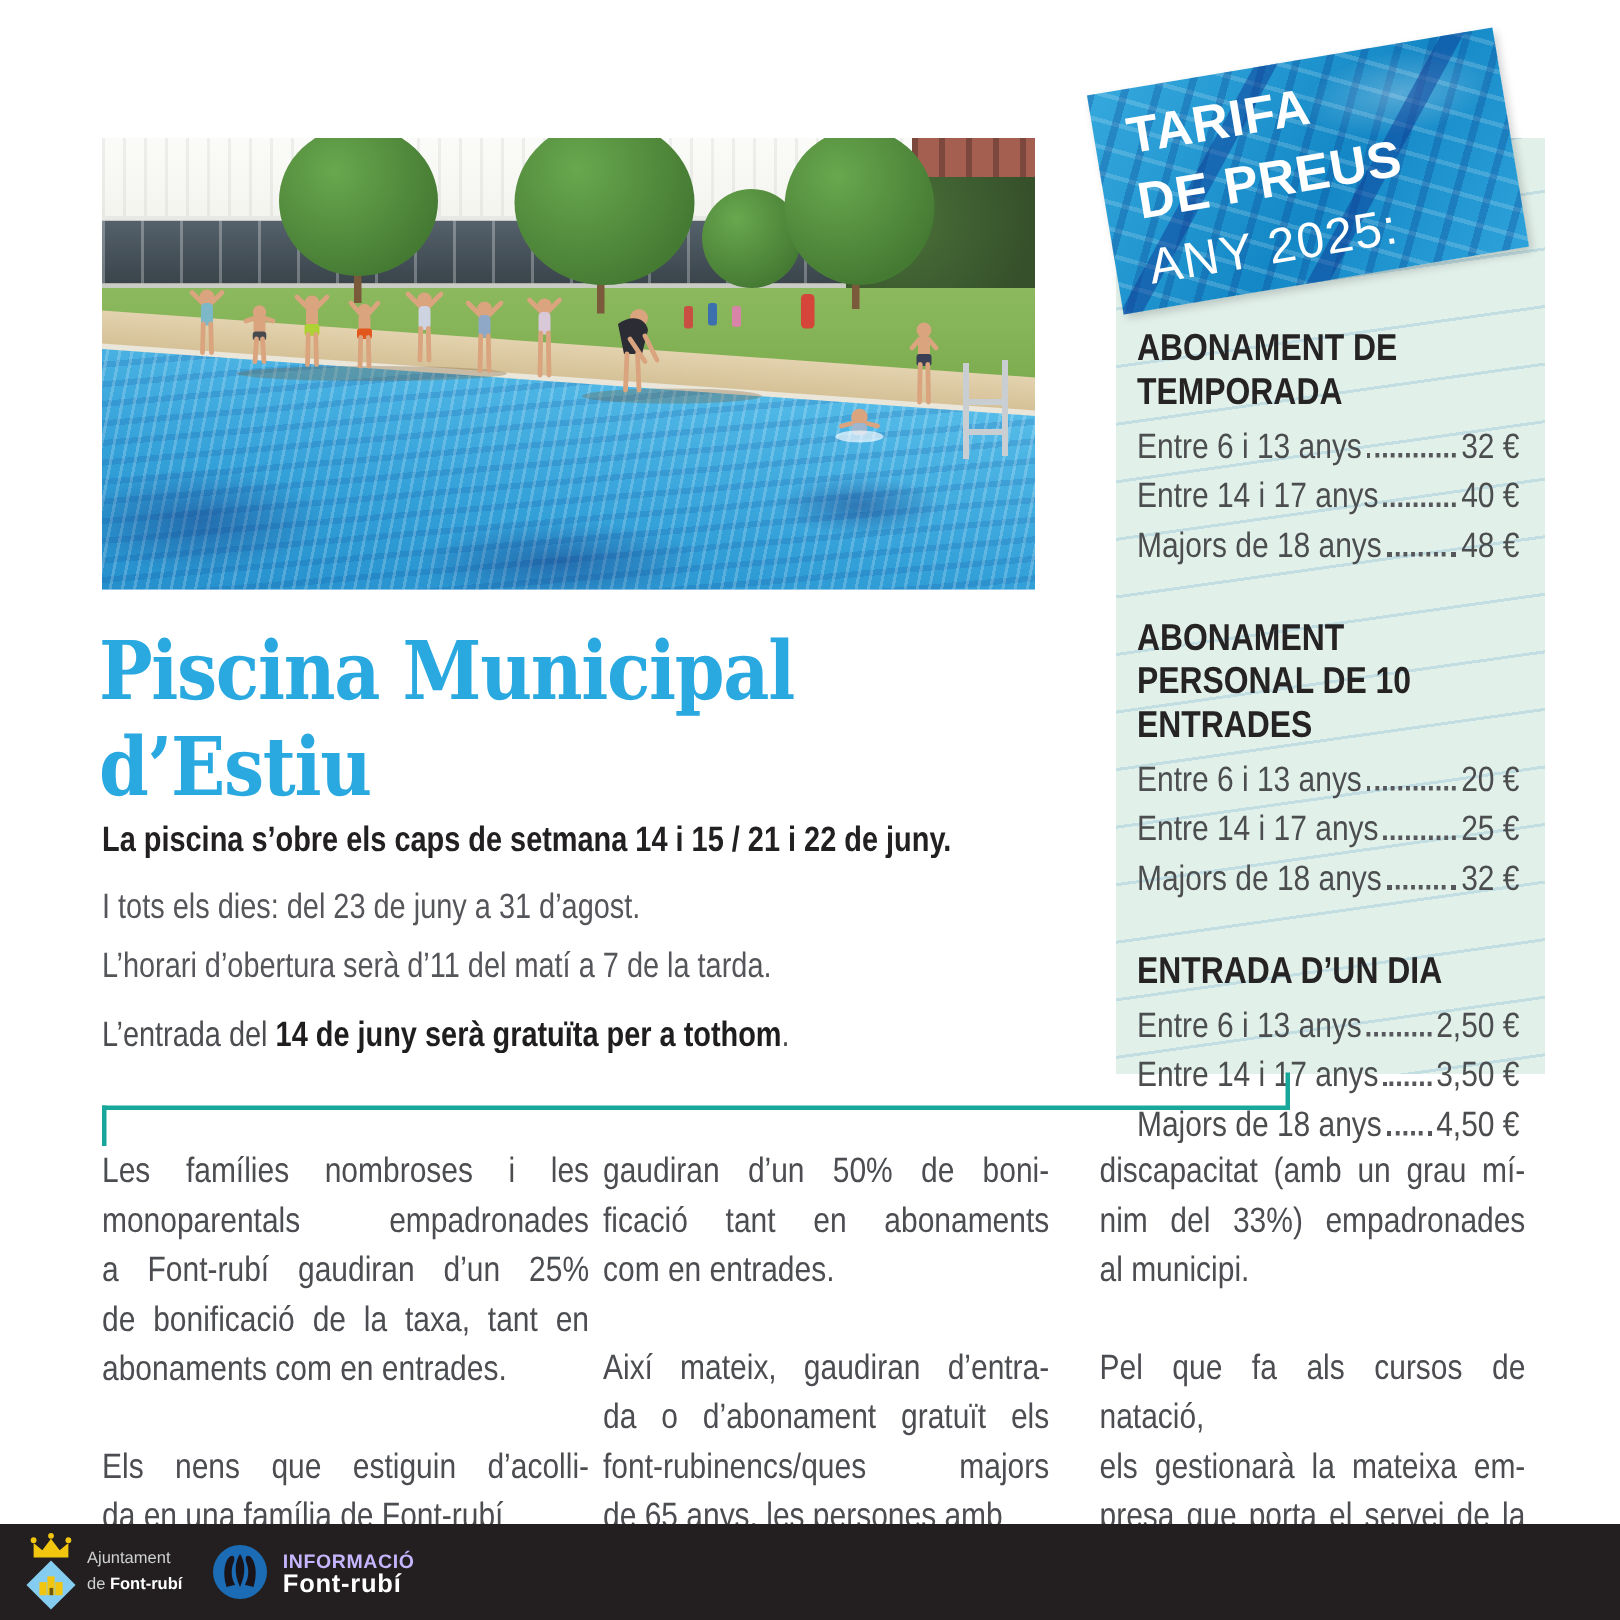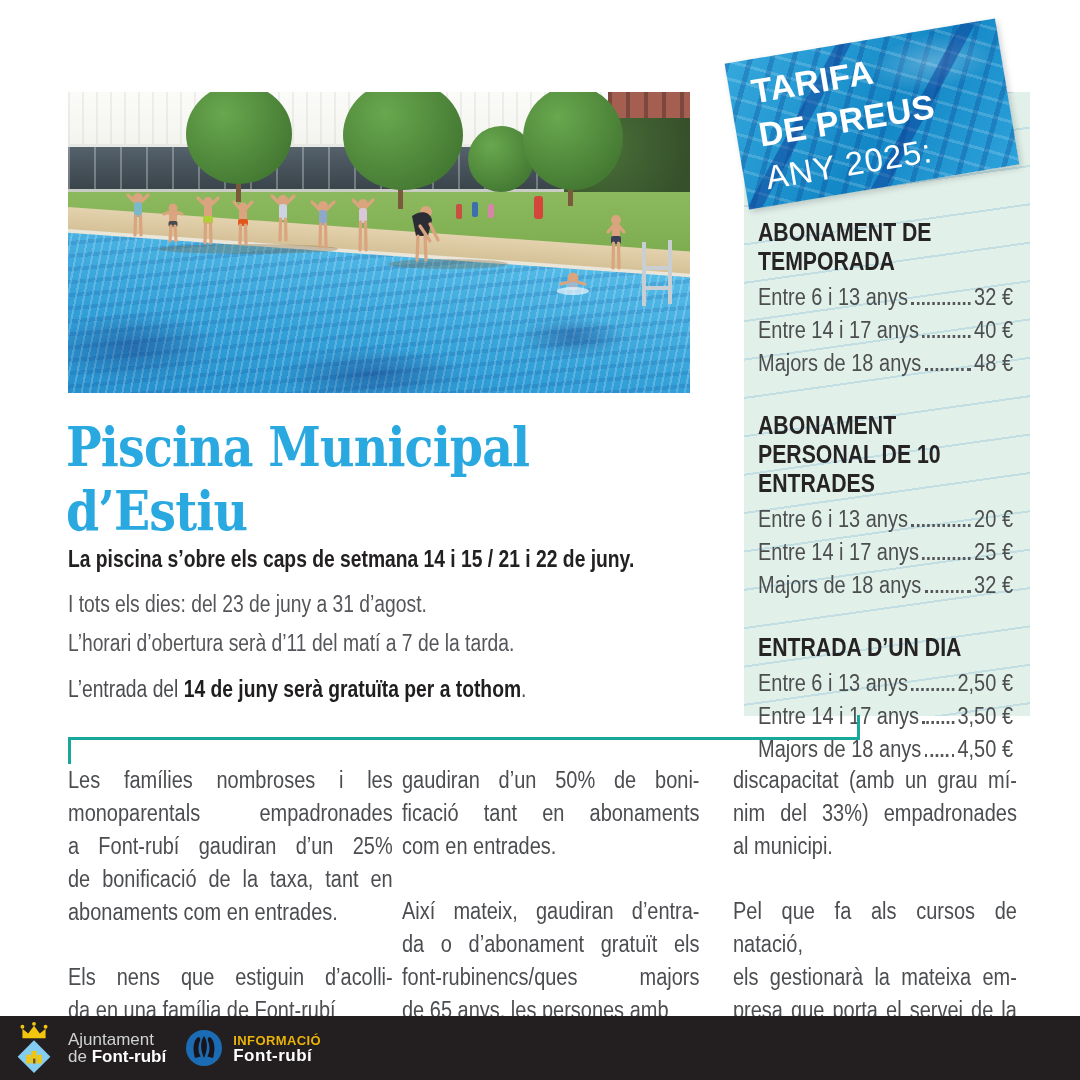--- a/index.html
+++ b/index.html
@@ -90,25 +90,25 @@
   .col{position:absolute;top:764px;font-size:23.5px;line-height:33px;color:#4b4d50;
     transform:scaleX(.85);transform-origin:0 0;}
   .col .jl{text-align:justify;text-align-last:justify;}
   .col .last{text-align-last:left;}
   .col .p2{margin-top:32px;}
 
   
   .footer{left:0;top:1016px;width:1080px;height:64px;background:#231f20;
     display:flex;align-items:center;}
   .crest{margin-left:13px;}
-  .aj-text{margin-left:13px;color:#cfd1d2;font-size:17px;line-height:17px;}
+  .aj-text{margin-left:3px;color:#cfd1d2;font-size:11px;line-height:17px;}
   .aj-text b{color:#fff;}
   .inf-logo{margin-left:18px;}
   .inf-text{margin-left:9px;line-height:15px;}
-  .inf1{color:#eab308;font-weight:700;font-size:13px;letter-spacing:.4px;}
+  .inf1{color:#c4b5fd;font-weight:700;font-size:13px;letter-spacing:.4px;}
   .inf2{color:#fff;font-weight:700;font-size:17px;letter-spacing:.5px;}
 </style>
 </head>
 <body>
 
 <div class="page">
 
   <div class="abs photo">
     <div class="ph-building"></div>
     <div class="ph-windows"></div>

